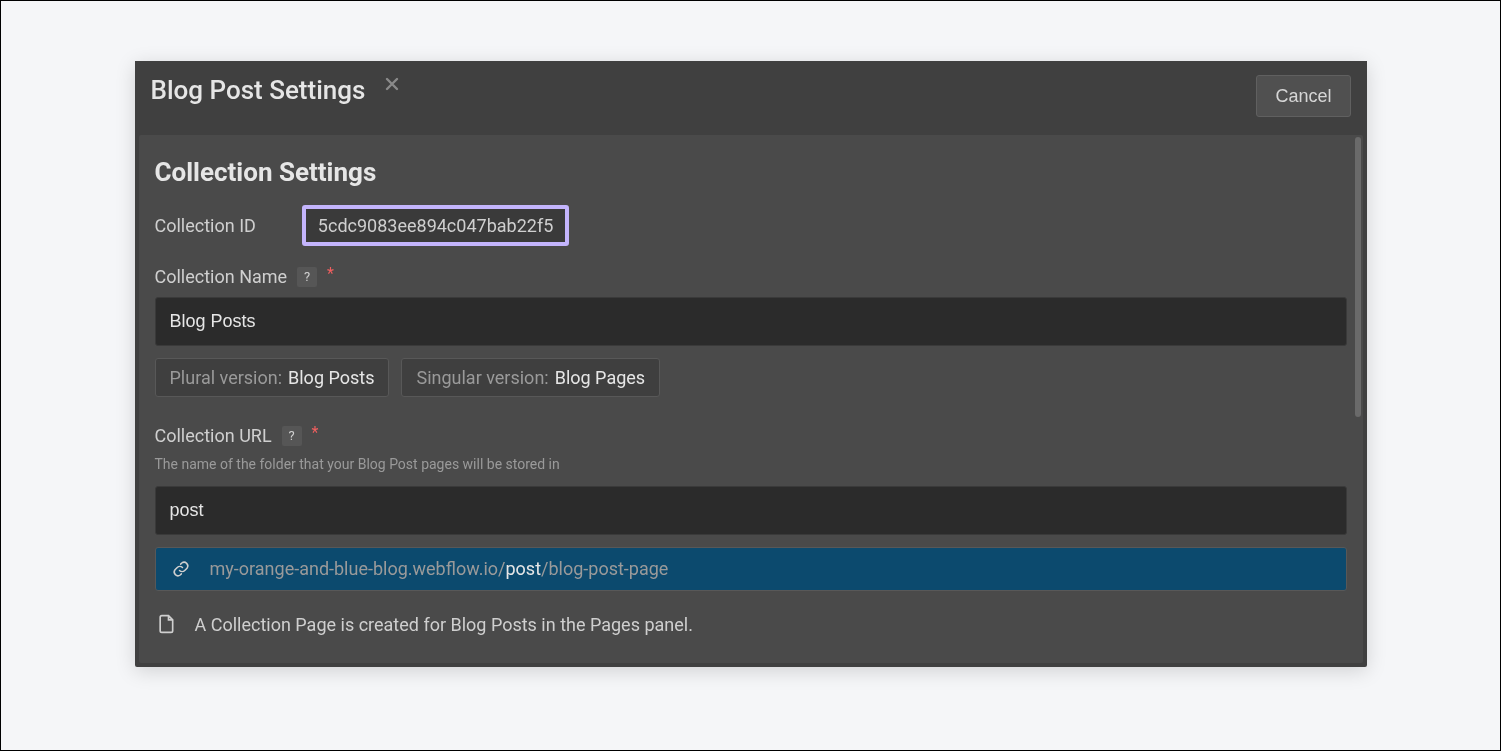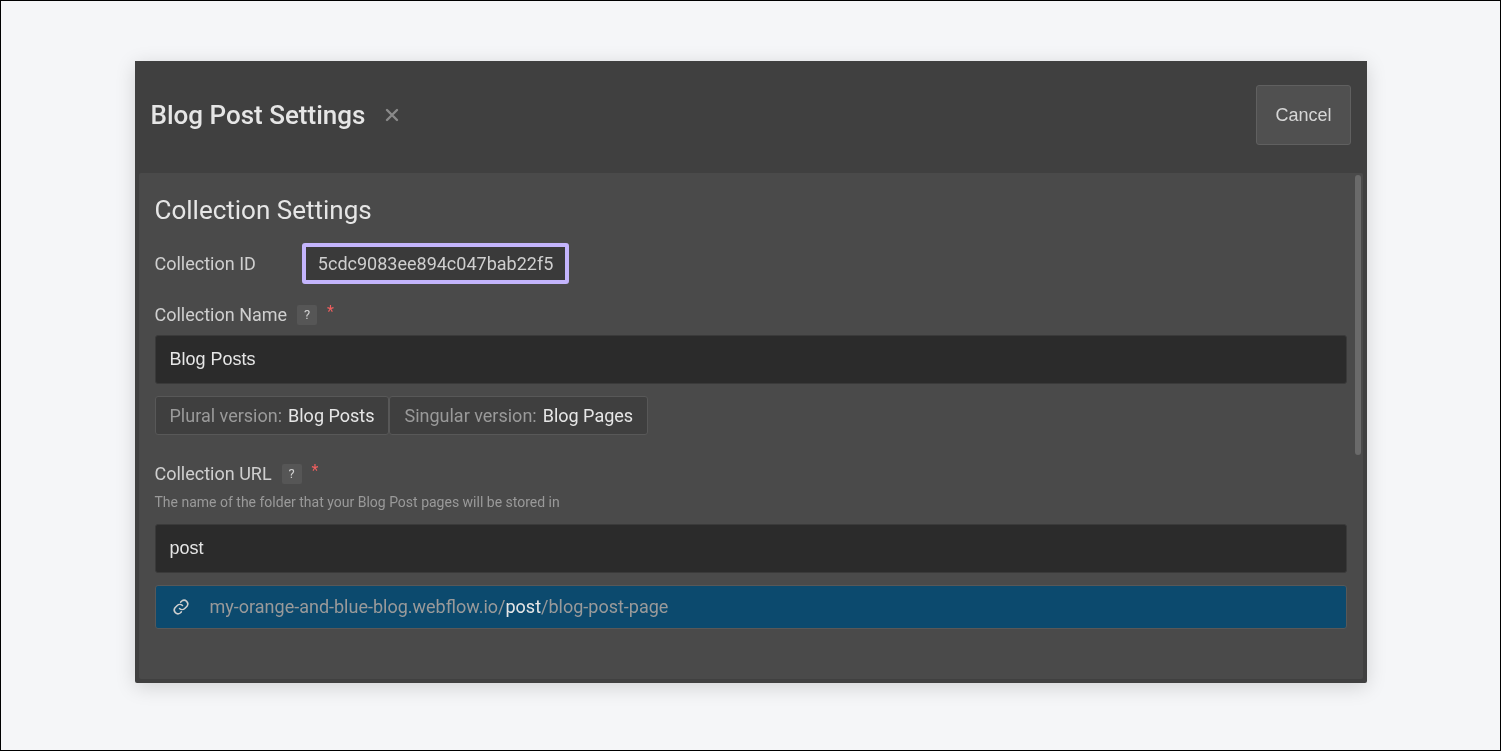--- a/index.html
+++ b/index.html
@@ -18,40 +18,39 @@
     .dialog {
       width: 1232px;
       background: #404040;
       border-radius: 2px;
       display: flex;
       flex-direction: column;
       box-shadow: 0 4px 20px rgba(0,0,0,0.15);
     }
     .dialog-header {
       display: flex;
-      align-items: center;
-      padding: 24px 16px;
+      padding: 14px 16px;
       background: #404040;
     }
     .dialog-title {
       font-size: 26px;
       font-weight: 500;
       color: #e6e6e6;
     }
     .close-x {
       margin-left: 18px;
       width: 18px; height: 18px;
       display: inline-flex;
       align-items: center; justify-content: center;
       color: #8a8a8a;
       cursor: pointer;
     }
     .header-spacer { flex: 1; }
     .btn {
-      height: 60px;
+      height: 42px;
       padding: 0 18px;
       font-size: 18px;
       border-radius: 3px;
       border: none;
       cursor: pointer;
       margin-left: 12px;
       display: inline-flex;
       align-items: center;
     }
     .btn-cancel {
@@ -67,21 +66,21 @@
       background: #4a4a4a;
       padding: 22px 16px 28px 16px;
       margin: 4px;
       border-radius: 2px;
       max-height: 560px;
       overflow: hidden;
       position: relative;
     }
     .section-title {
       font-size: 26px;
-      font-weight: 400;
+      font-weight: 700;
       color: #e6e6e6;
       margin-bottom: 18px;
     }
     .id-row {
       display: flex;
       align-items: center;
       margin-bottom: 20px;
       gap: 32px;
     }
     .label {
@@ -125,20 +124,21 @@
       background: #2b2b2b;
       border: 1px solid #3a3a3a;
       border-radius: 3px;
       color: #e6e6e6;
       font-size: 18px;
       padding: 13px 14px;
       margin-bottom: 12px;
     }
     .variant-row {
       display: flex;
+      gap: 12px;
       margin-bottom: 28px;
     }
     .variant-chip {
       background: #3f3f3f;
       border: 1px solid #585858;
       border-radius: 3px;
       padding: 8px 14px;
       font-size: 18px;
       display: inline-flex;
       align-items: baseline;
@@ -252,16 +252,24 @@
         <svg viewBox="0 0 24 24" width="18" height="18">
             <path d="M10 14a5 5 0 0 0 7 0l3-3a5 5 0 0 0-7-7l-1.5 1.5M14 10a5 5 0 0 0-7 0l-3 3a5 5 0 0 0 7 7l1.5-1.5" fill="none" stroke="currentColor" stroke-width="2" stroke-linecap="round"></path>
           </svg>
       </span>
       <span>
         <span>my-orange-and-blue-blog.webflow.io/</span><span class="slug-strong">post</span><span>/blog-post-page</span>
       </span>
     </div>
 
     <div class="info-list">
+      <div class="info-row">
+        <span class="info-icon">
+          <svg viewBox="0 0 24 24" width="20" height="20">
+              <path d="M7 2h8l5 5v13a2 2 0 0 1-2 2H7a2 2 0 0 1-2-2V4a2 2 0 0 1 2-2z M15 2v5h5" fill="none" stroke="currentColor" stroke-width="2"></path>
+            </svg>
+        </span>
+        <span>A Collection Page is created for Blog Posts in the Pages panel.</span>
+      </div>
     </div>
 
   </div>
 </div>
 
 </body></html>

